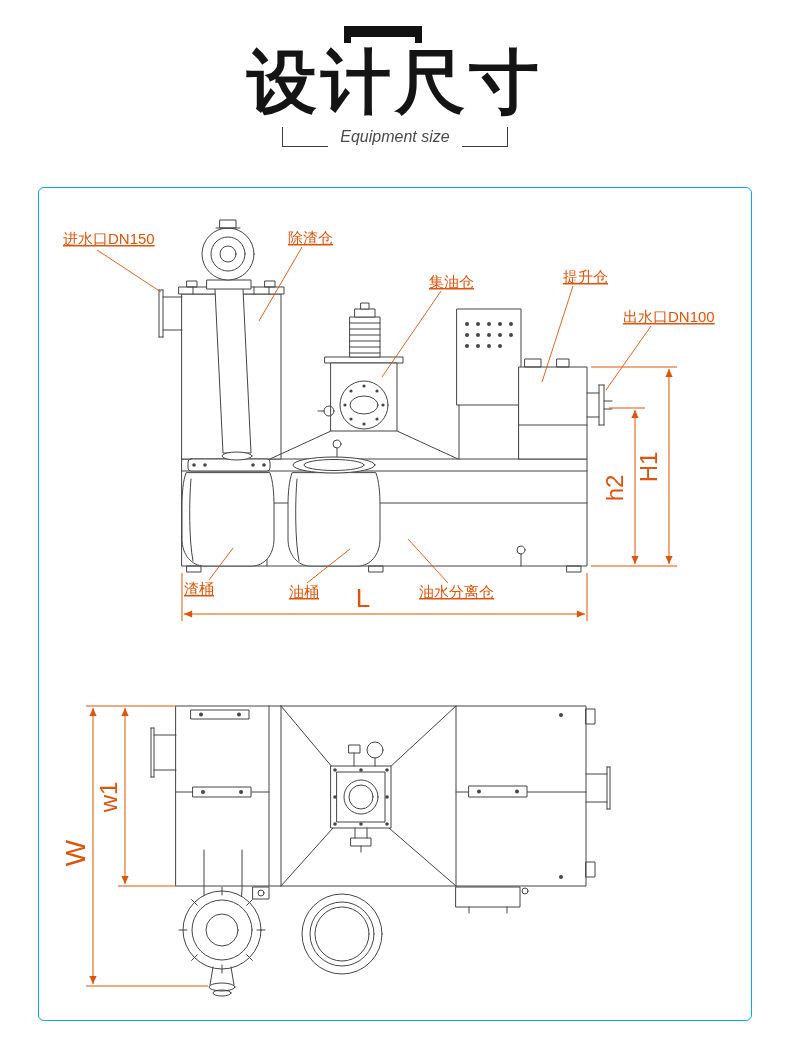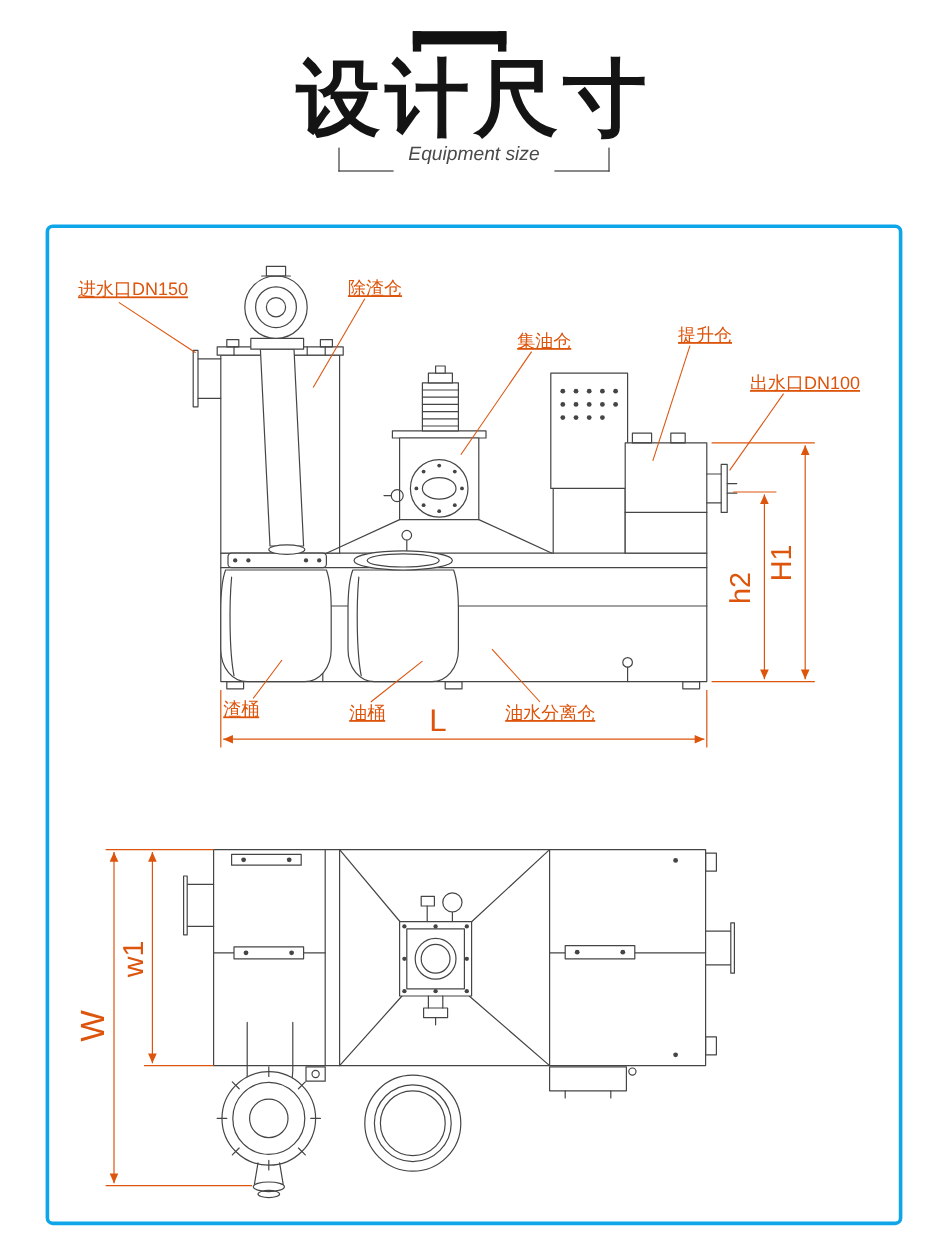--- a/index.html
+++ b/index.html
@@ -14,30 +14,30 @@
   .title-block { position:absolute; top:0; left:0; right:0; height:170px; text-align:center; }
   .bracket-top {
     position:absolute; top:26px; left:50%; margin-left:-51px;
     width:78px; height:17px;
     border-top:11px solid #111; border-left:7px solid #111; border-right:7px solid #111;
   }
   .page-title {
     margin-top:42px; font-size:70px; font-weight:900; color:#141414;
     letter-spacing:4px; line-height:1.15;
   }
-  .subtitle-row { display:flex; justify-content:center; height:24px; margin-top:0; }
+  .subtitle-row { display:flex; justify-content:center; align-items:flex-end; height:24px; margin-top:0; }
   .corner { width:46px; height:20px; }
   .corner.left  { border-left:1px solid #3c3c3c; border-bottom:1px solid #3c3c3c; }
   .corner.right { border-right:1px solid #3c3c3c; border-bottom:1px solid #3c3c3c; }
   .subtitle { font-style:italic; color:#4a4a4a; font-size:16px; padding:0 12px; line-height:1; transform:translateY(-2px); }
 
   
   .diagram-panel {
     position:absolute; left:38px; top:187px; width:714px; height:834px;
-    border:3px solid #0ea5e9; border-radius:6px; background:#fff;
+    border:1px solid #0ea5e9; border-radius:6px; background:#fff;
   }
   .diagram-panel svg { position:absolute; inset:0; }
 
   
   .draw   { stroke:var(--line-gray,#454545); fill:none; stroke-width:1; stroke-linecap:round; stroke-linejoin:round; }
   .dot    { fill:var(--line-gray,#454545); stroke:none; }
   .dim    { stroke:var(--label-orange,#dd540c); fill:none; stroke-width:1; }
   .leader { stroke:var(--label-orange,#dd540c); fill:none; stroke-width:0.9; }
   .lbl    {
     fill:var(--label-orange,#dd540c); font-size:15px; font-weight:400;

